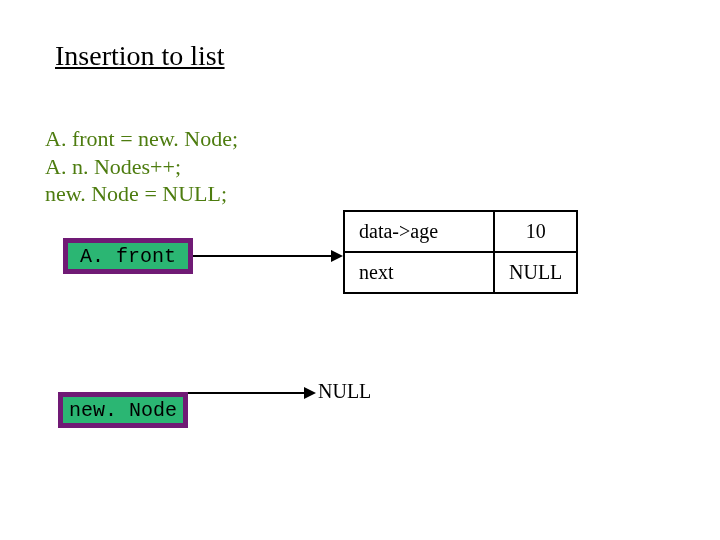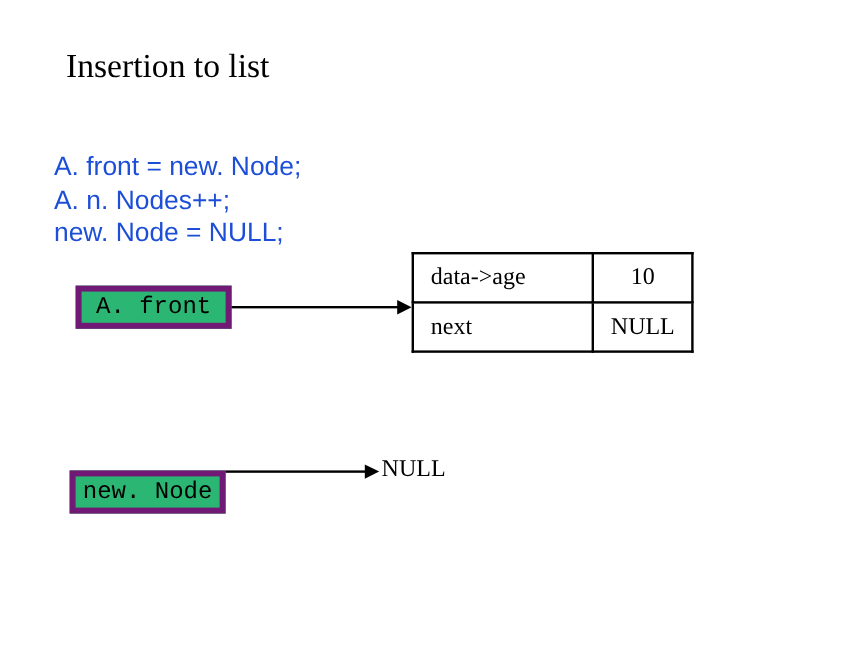--- a/index.html
+++ b/index.html
@@ -11,30 +11,31 @@
     background: #fff;
     font-family: "Times New Roman", Times, serif;
     position: relative;
   }
   .title {
     position: absolute;
     left: 55px;
     top: 40px;
     font-size: 28px;
     color: #000;
+    text-decoration: underline;
   }
   .code {
     position: absolute;
     left: 45px;
     top: 125px;
-    font-family: Liberation Sans, sans-serif;
+    font-family: Liberation Serif, serif;
     font-size: 22px;
     line-height: 1.25;
     white-space: pre;
-    color: #1d4ed8;
+    color: #4d7c0f;
   }
   .box-green {
     position: absolute;
     background: #2bb673;
     border: 5px solid #701a75;
     font-family: "Courier New", Courier, monospace;
     font-size: 20px;
     display: flex;
     align-items: center;
     justify-content: center;

